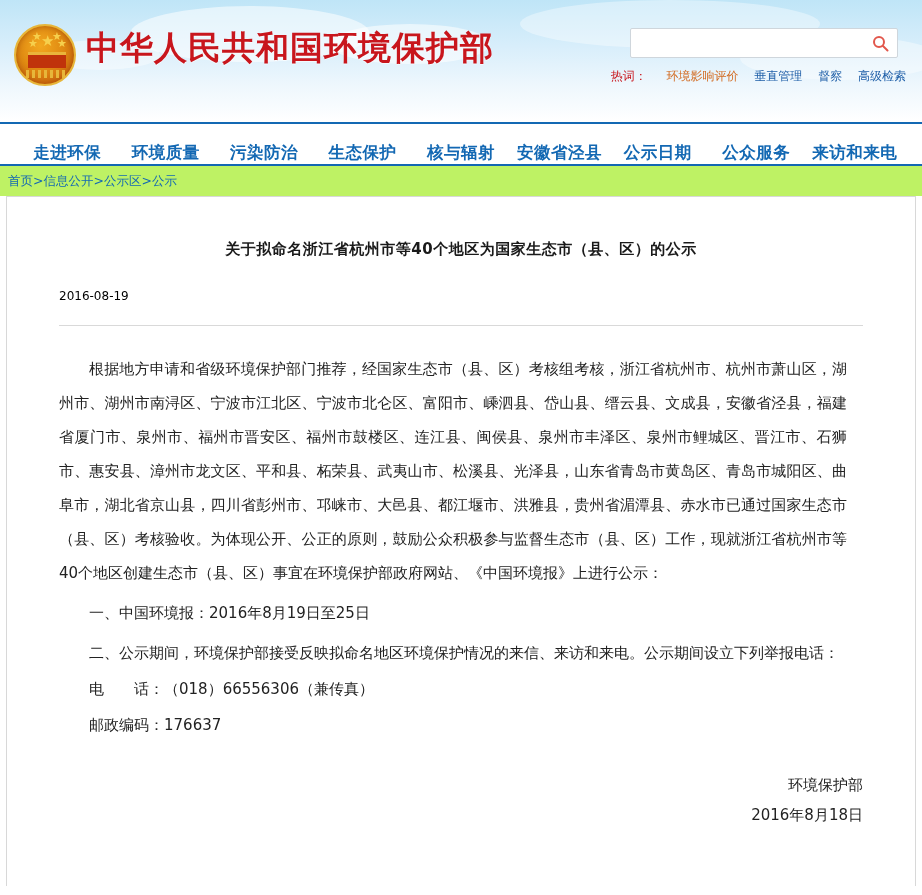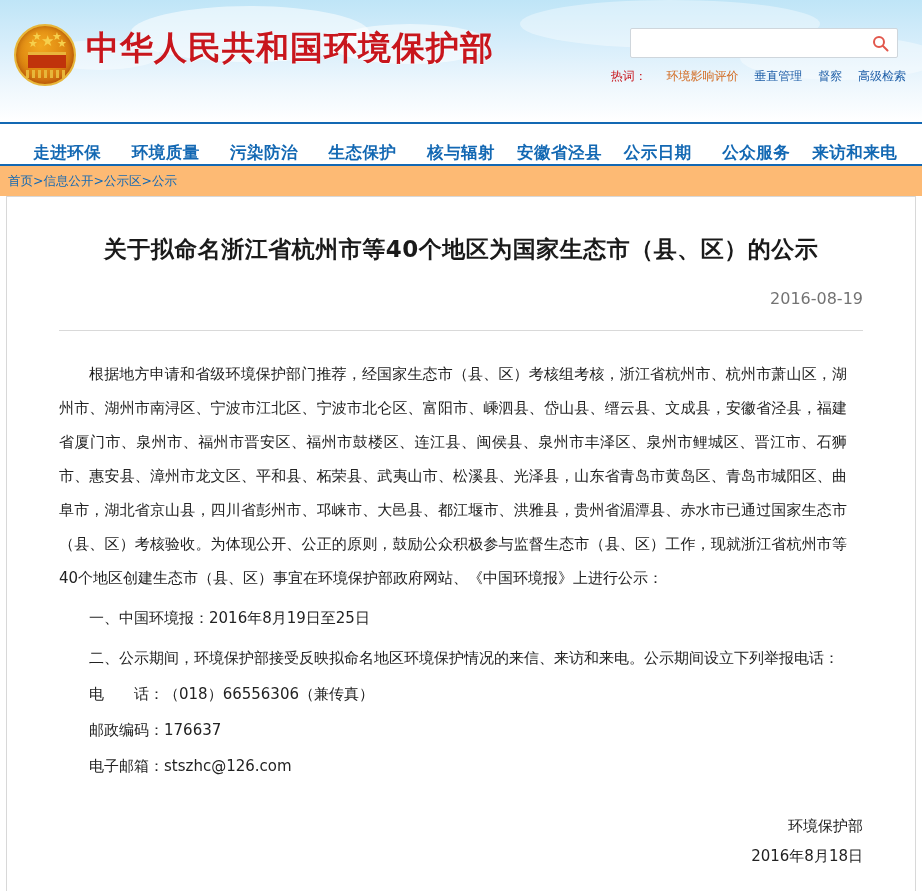--- a/index.html
+++ b/index.html
@@ -122,46 +122,46 @@
     letter-spacing: .5px;
   }
 
   
   .crumb {
     height: 30px;
     display: flex; align-items: center;
     padding-left: 8px;
     font-size: 12.5px;
     color: #1368b3;
-    background: #fdba74;
+    background: #bef264;
   }
   .crumb span { color: #1368b3; }
 
   
   .content {
     margin: 0 6px;
     border: 1px solid #d8d8d8;
     border-bottom: none;
     background: #fff;
     min-height: 690px;
     padding: 26px 52px 20px 52px;
   }
   .doc-title {
     text-align: center;
-    font-size: 23px;
+    font-size: 15px;
     font-weight: bold;
     color: #1a1a1a;
     line-height: 36px;
     margin: 8px 0 0 0;
     letter-spacing: .5px;
   }
   .doc-date {
-    text-align: right;
-    font-size: 16px;
-    color: #737373;
+    text-align: left;
+    font-size: 12px;
+    color: #000000;
     margin: 22px 0 0 0;
   }
   .divider {
     height: 1px;
     background: #d9d9d9;
     margin: 22px 0 26px 0;
   }
   .para {
     font-size: 15px;
     line-height: 34px;
@@ -244,21 +244,20 @@
   <div class="content">
     <div class="doc-title">关于拟命名浙江省杭州市等40个地区为国家生态市（县、区）的公示</div>
     <div class="doc-date">2016-08-19</div>
     <div class="divider"></div>
 
     <p class="para indent">根据地方申请和省级环境保护部门推荐，经国家生态市（县、区）考核组考核，浙江省杭州市、杭州市萧山区，湖州市、湖州市南浔区、宁波市江北区、宁波市北仑区、富阳市、嵊泗县、岱山县、缙云县、文成县，安徽省泾县，福建省厦门市、泉州市、福州市晋安区、福州市鼓楼区、连江县、闽侯县、泉州市丰泽区、泉州市鲤城区、晋江市、石狮市、惠安县、漳州市龙文区、平和县、柘荣县、武夷山市、松溪县、光泽县，山东省青岛市黄岛区、青岛市城阳区、曲阜市，湖北省京山县，四川省彭州市、邛崃市、大邑县、都江堰市、洪雅县，贵州省湄潭县、赤水市已通过国家生态市（县、区）考核验收。为体现公开、公正的原则，鼓励公众积极参与监督生态市（县、区）工作，现就浙江省杭州市等40个地区创建生态市（县、区）事宜在环境保护部政府网站、《中国环境报》上进行公示：</p>
     <p class="para item">一、中国环境报：2016年8月19日至25日</p>
     <p class="para item">二、公示期间，环境保护部接受反映拟命名地区环境保护情况的来信、来访和来电。公示期间设立下列举报电话：</p>
     <p class="para sub">电　　话：（018）66556306（兼传真）</p>
     <p class="para sub">邮政编码：176637</p>
-    <p class="para sub">电子邮箱：stszhc@126.com</p>
 
     <div class="sign">
       <div>环境保护部</div>
       <div>2016年8月18日</div>
     </div>
 
   </div>
 
 </div>
 

